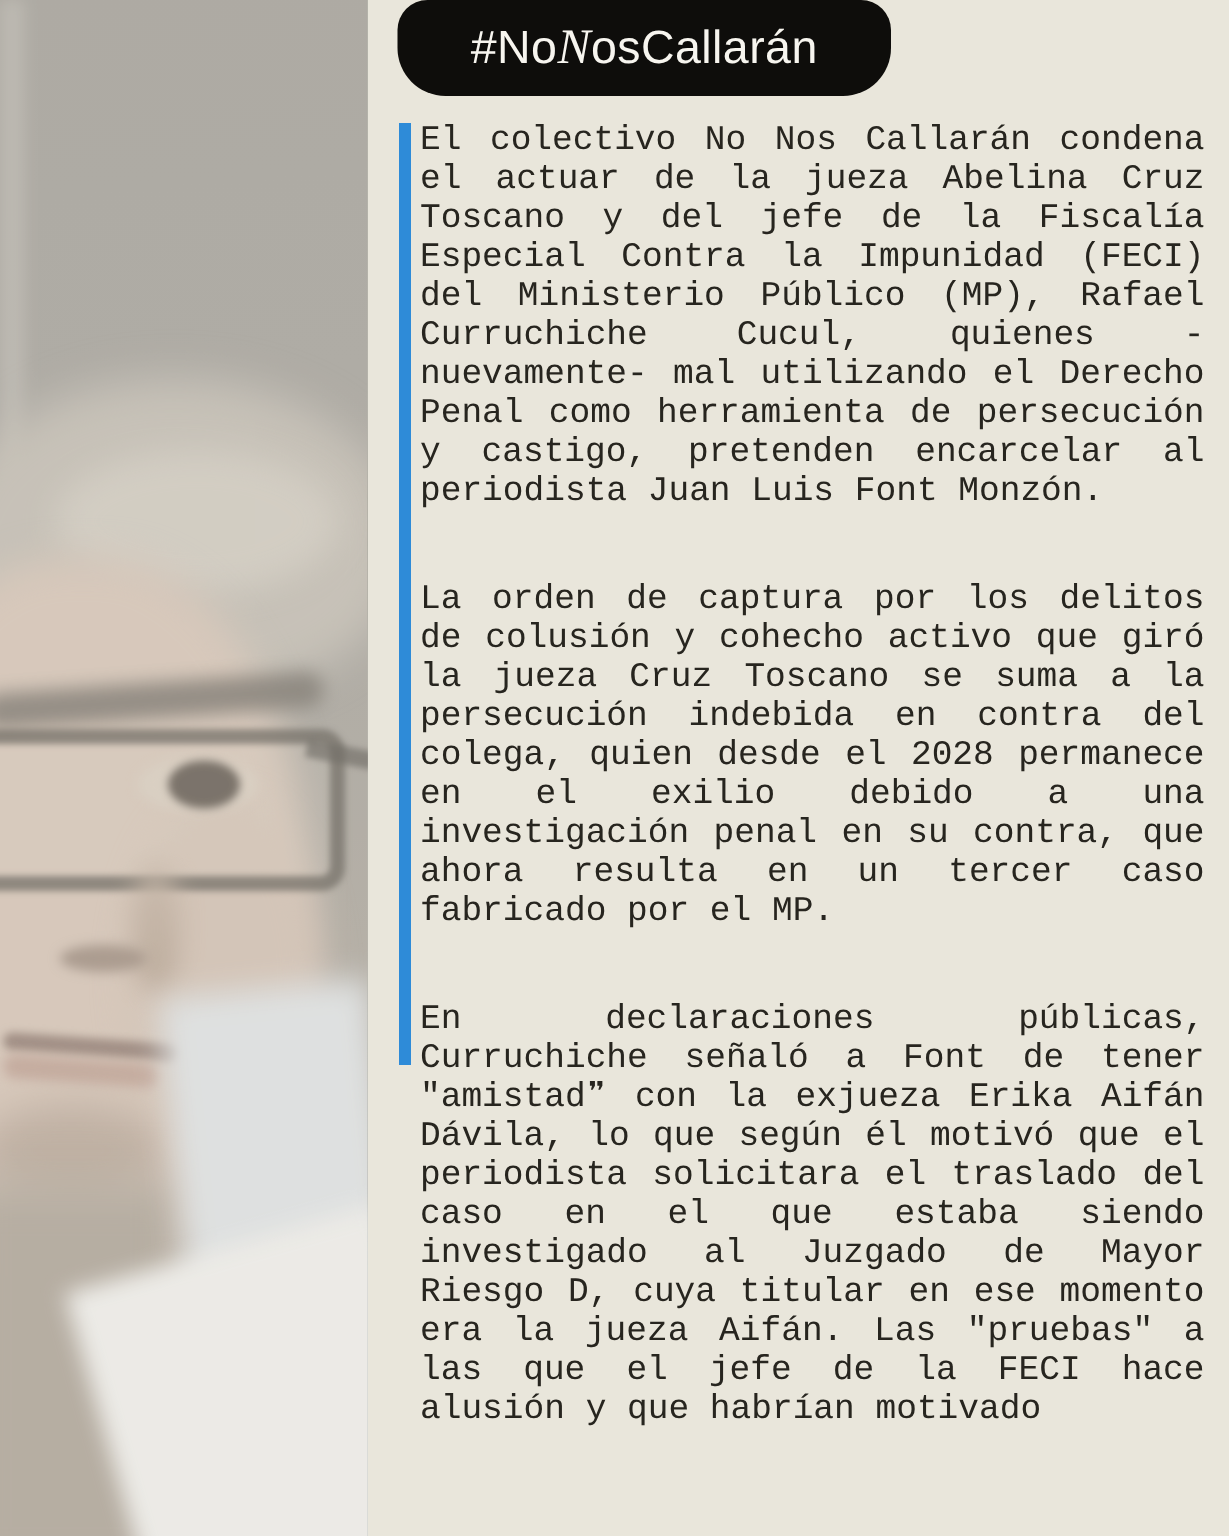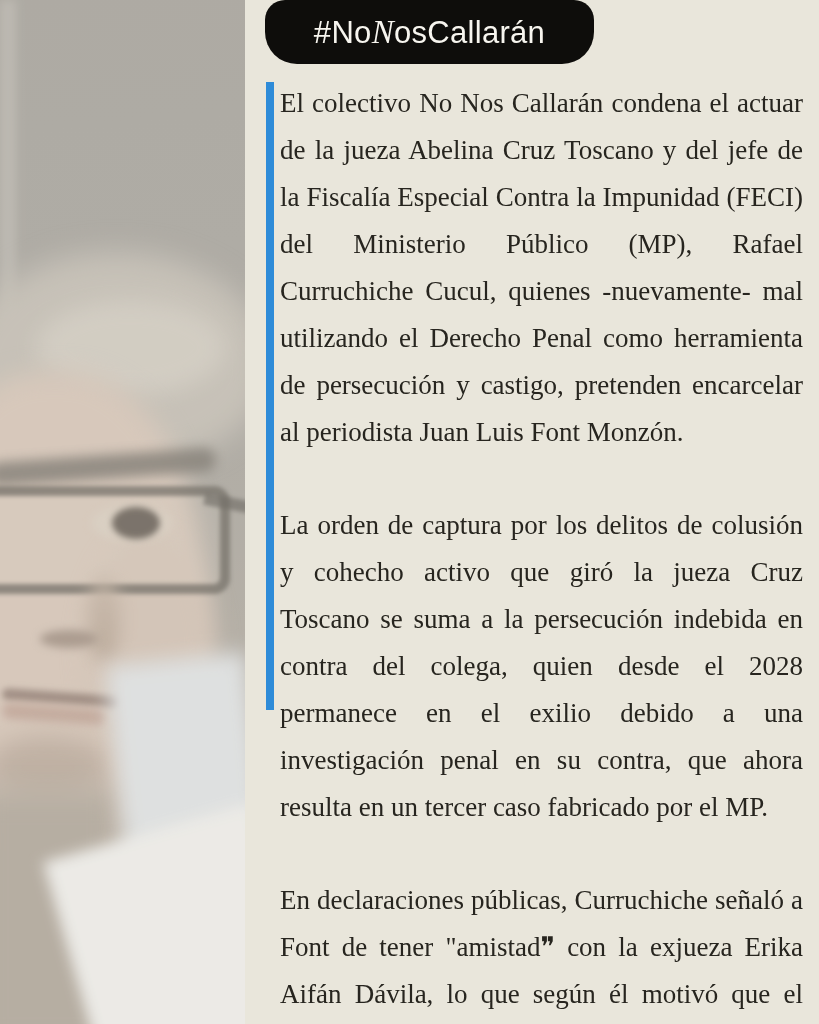--- a/index.html
+++ b/index.html
@@ -76,24 +76,25 @@
 
   
   .article {
     position: absolute;
     left: 280px; top: 80px;
     width: 523px;
     color: #27251f;
   }
   .article p {
     margin: 0 0 46px 0;
-    font-size: 27px;
-    line-height: 47px;
+    font-size: 23px;
+    line-height: 26px;
     text-align: justify;
     hyphens: none;
+    font-family: Liberation Mono, monospace;
   }
   .article p:last-child { margin-bottom: 13px; }
 </style>
 </head>
 <body>
 
 <div class="page">
 
   <div class="photo">
     <div class="ph-base"></div>

